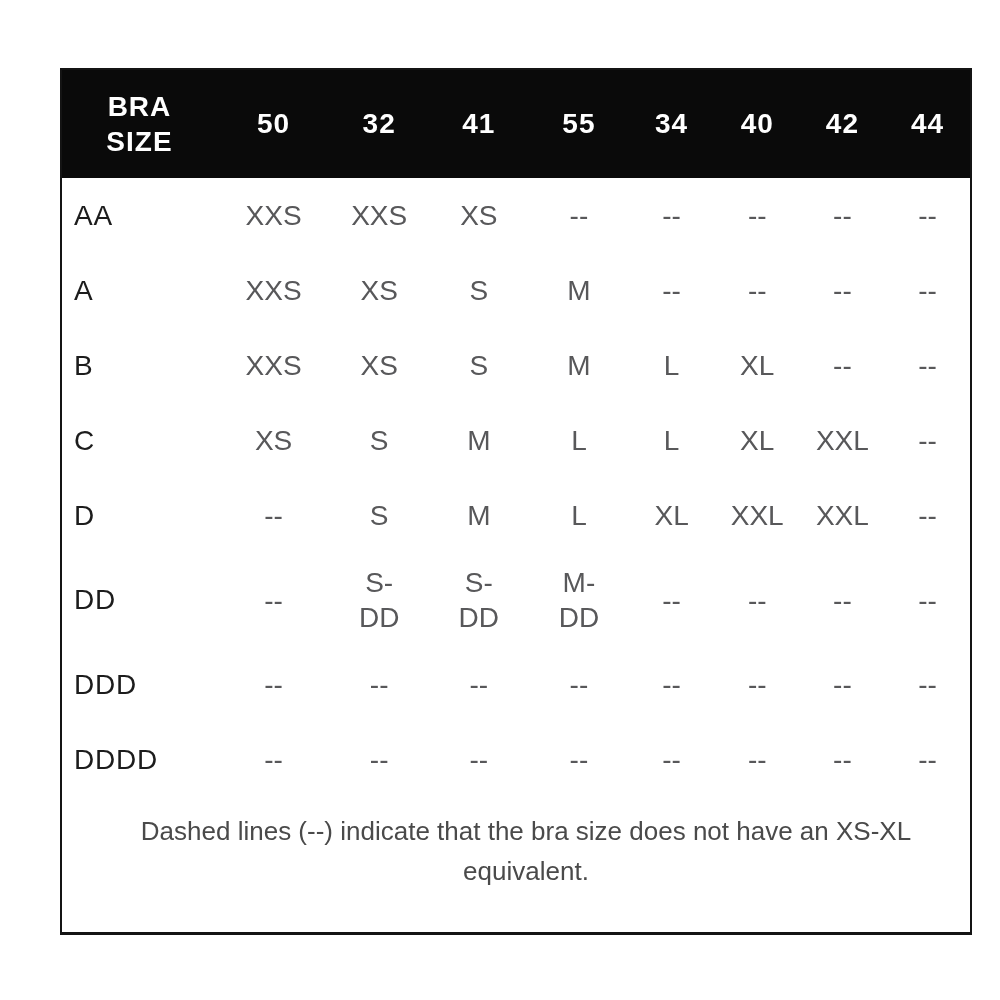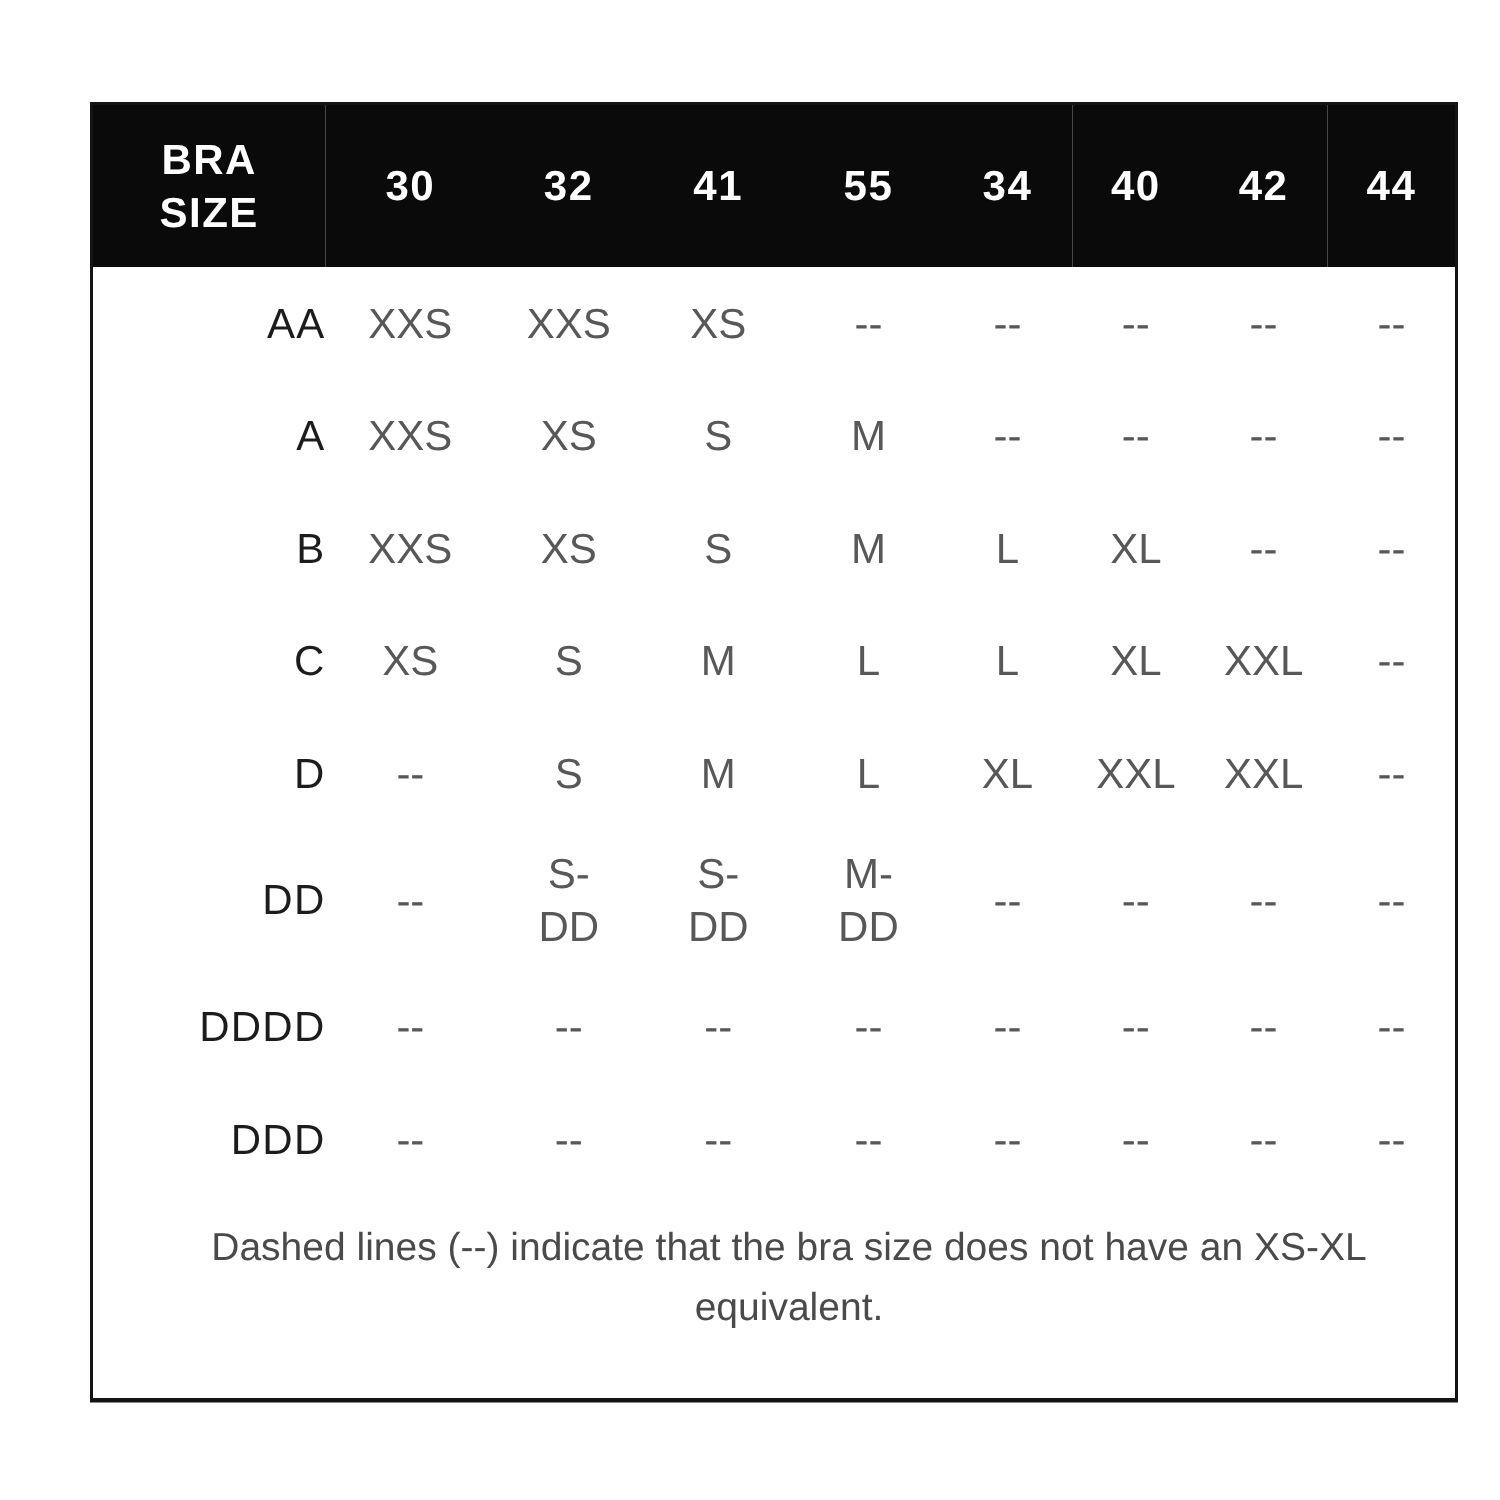--- a/index.html
+++ b/index.html
@@ -42,23 +42,23 @@
     line-height: 1.25;
   }
   table.size-table tbody tr {
     height: 75px;
   }
   table.size-table tbody th {
     color: #1c1c1c;
     font-weight: 400;
     font-size: 28px;
     letter-spacing: 0.8px;
-    text-align: right;
+    text-align: left;
     vertical-align: middle;
-    padding: 12px 0;
+    padding: 12px 12px;
   }
   table.size-table tbody td {
     color: #58585a;
     font-weight: 400;
     font-size: 28px;
     text-align: center;
     vertical-align: middle;
     padding: 12px 0;
     line-height: 1.25;
     white-space: pre-line;
@@ -83,21 +83,21 @@
         <col style="width: 11.2%;">
         <col style="width: 10.9%;">
         <col style="width: 9.55%;">
         <col style="width: 9.35%;">
         <col style="width: 9.45%;">
         <col style="width: 9.35%;">
       </colgroup>
       <thead>
         <tr>
           <th><span class="hlabel">BRA SIZE</span></th>
-          <th>30</th>
+          <th>50</th>
           <th>32</th>
           <th>41</th>
           <th>55</th>
           <th>34</th>
           <th>40</th>
           <th>42</th>
           <th>44</th>
         </tr>
       </thead>
       <tbody>
@@ -164,32 +164,32 @@
           <td>S-
 DD</td>
           <td>M-
 DD</td>
           <td>--</td>
           <td>--</td>
           <td>--</td>
           <td>--</td>
         </tr>
         <tr>
+          <th>DDD</th>
+          <td>--</td>
+          <td>--</td>
+          <td>--</td>
+          <td>--</td>
+          <td>--</td>
+          <td>--</td>
+          <td>--</td>
+          <td>--</td>
+        </tr>
+        <tr>
           <th>DDDD</th>
-          <td>--</td>
-          <td>--</td>
-          <td>--</td>
-          <td>--</td>
-          <td>--</td>
-          <td>--</td>
-          <td>--</td>
-          <td>--</td>
-        </tr>
-        <tr>
-          <th>DDD</th>
           <td>--</td>
           <td>--</td>
           <td>--</td>
           <td>--</td>
           <td>--</td>
           <td>--</td>
           <td>--</td>
           <td>--</td>
         </tr>
       </tbody>

